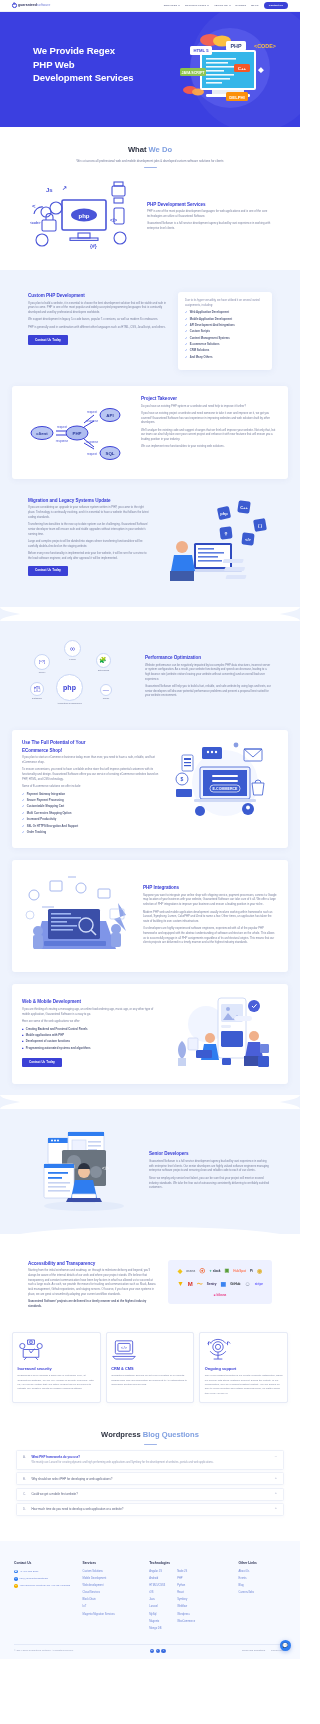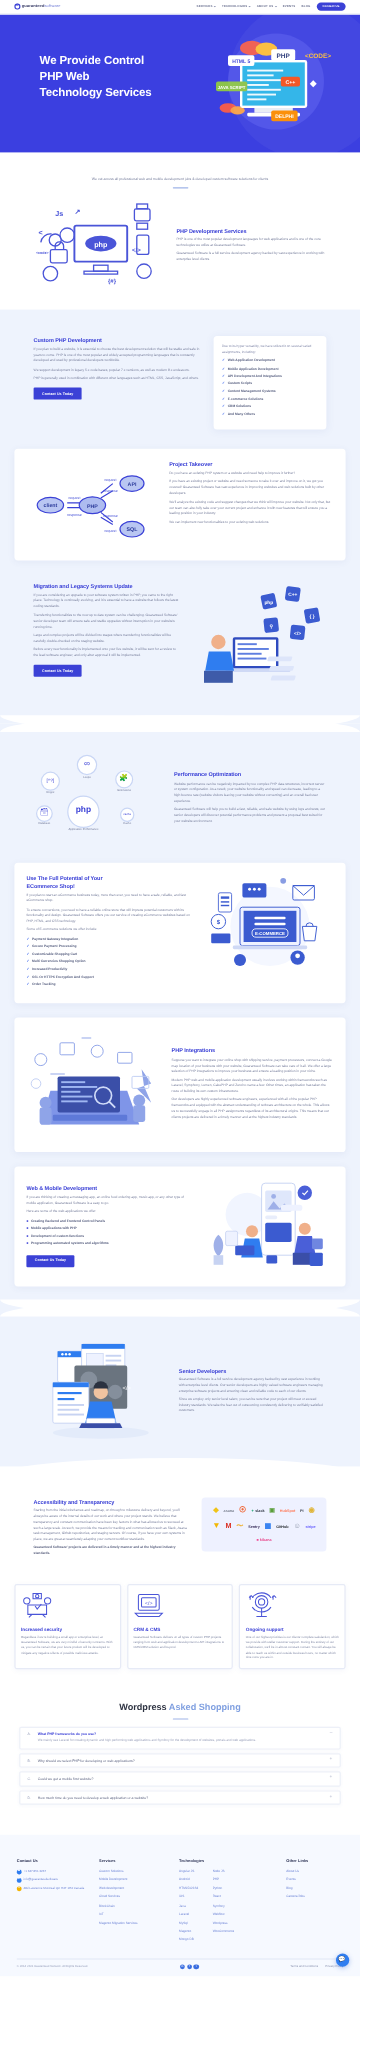--- a/index.html
+++ b/index.html
@@ -215,23 +215,23 @@
         </div>
       <div class="nav-item">
           <span>BLOG</span>
         </div>
       <div class="nav-cta">Contact Us</div>
     </div>
   </div>
 
   <div class="hero">
     <div class="hero-title">
-      <div>We Provide Control</div>
+      <div>We Provide Regex</div>
       <div>PHP Web</div>
-      <div>Technology Services</div>
+      <div>Development Services</div>
     </div>
     <div class="hero-art">
       <svg viewBox="0 0 110 88" width="110" height="88">
         <circle cx="58" cy="42" r="40" fill="#4c50e8"></circle>
         <ellipse cx="38" cy="14" rx="10" ry="6" fill="#f05b4f"></ellipse>
         <ellipse cx="50" cy="15" rx="9" ry="5.5" fill="#fbbd3a"></ellipse>
         <ellipse cx="18" cy="64" rx="7" ry="4" fill="#f05b4f"></ellipse>
         <ellipse cx="26" cy="66" rx="6" ry="3.4" fill="#f6a04a"></ellipse>
         <rect x="28" y="24" width="56" height="40" rx="2" fill="#fff"></rect>
         <rect x="30" y="26" width="52" height="36" fill="#2bb3e8"></rect>
@@ -258,20 +258,21 @@
           <rect x="54" y="66" width="22" height="9" rx="1.6" fill="#fb8c00"></rect>
           <text x="65" y="72.6" font-size="4.2" fill="#fff">DELPHI</text>
           <text x="93" y="22" font-size="5.4" fill="#fbbd3a">&lt;CODE&gt;</text>
           <text x="89" y="46" font-size="7" fill="#fff">◆</text>
         </g>
       </svg>
     </div>
   </div>
 
   <div class="sec" style="padding:17px 0 10px;">
+    <h2 class="center"><span>What </span><span class="hl">We Do</span></h2>
     <div class="sub-center">We cut across all professional web and mobile development jobs &amp; developed custom software solutions for clients</div>
     <div class="rule"></div>
   </div>
 
   <div class="sec wrap" style="padding-bottom:16px;">
     <div class="twocol">
       <div class="col-art">
         <svg viewBox="0 0 110 74" width="110" height="74">
           <g stroke="#4a55d8" fill="none" stroke-width="1.1">
             <rect x="34" y="22" width="44" height="30" rx="1.6" stroke-width="1.6"></rect>
@@ -809,21 +810,21 @@
             <path d="M3 6l2-2 2 2M25 6l2-2 2 2"></path>
           </g>
         </svg>
         <h4>Ongoing support</h4>
         <p>One of our highest priorities is our clients' complete satisfaction, which we provide with stellar customer support. During the entirety of our collaboration, we'll be in almost constant contact. You will always be able to reach us within and outside business hours, no matter which time zone you are in.</p>
       </div>
     </div>
   </div>
 
   <div class="sec" style="padding:10px 0 22px;">
-    <h2 class="center"><span>Wordpress </span><span class="hl">Asked Shopping</span></h2>
+    <h2 class="center"><span>Wordpress </span><span class="hl">Blog Questions</span></h2>
     <div class="rule" style="margin-top:3px;"></div>
     <div style="padding:6px 16px 0;">
       <div class="faq-item open">
         <div class="faq-letter">A.</div>
         <div style="flex:1 1 auto;">
           <div class="faq-q">What PHP frameworks do you use?</div>
           <div class="faq-a">We mainly use Laravel for creating dynamic and high performing web applications and Symfony for the development of websites, portals and web applications.</div>
         </div>
         <div class="faq-sign">–</div>
       </div>

